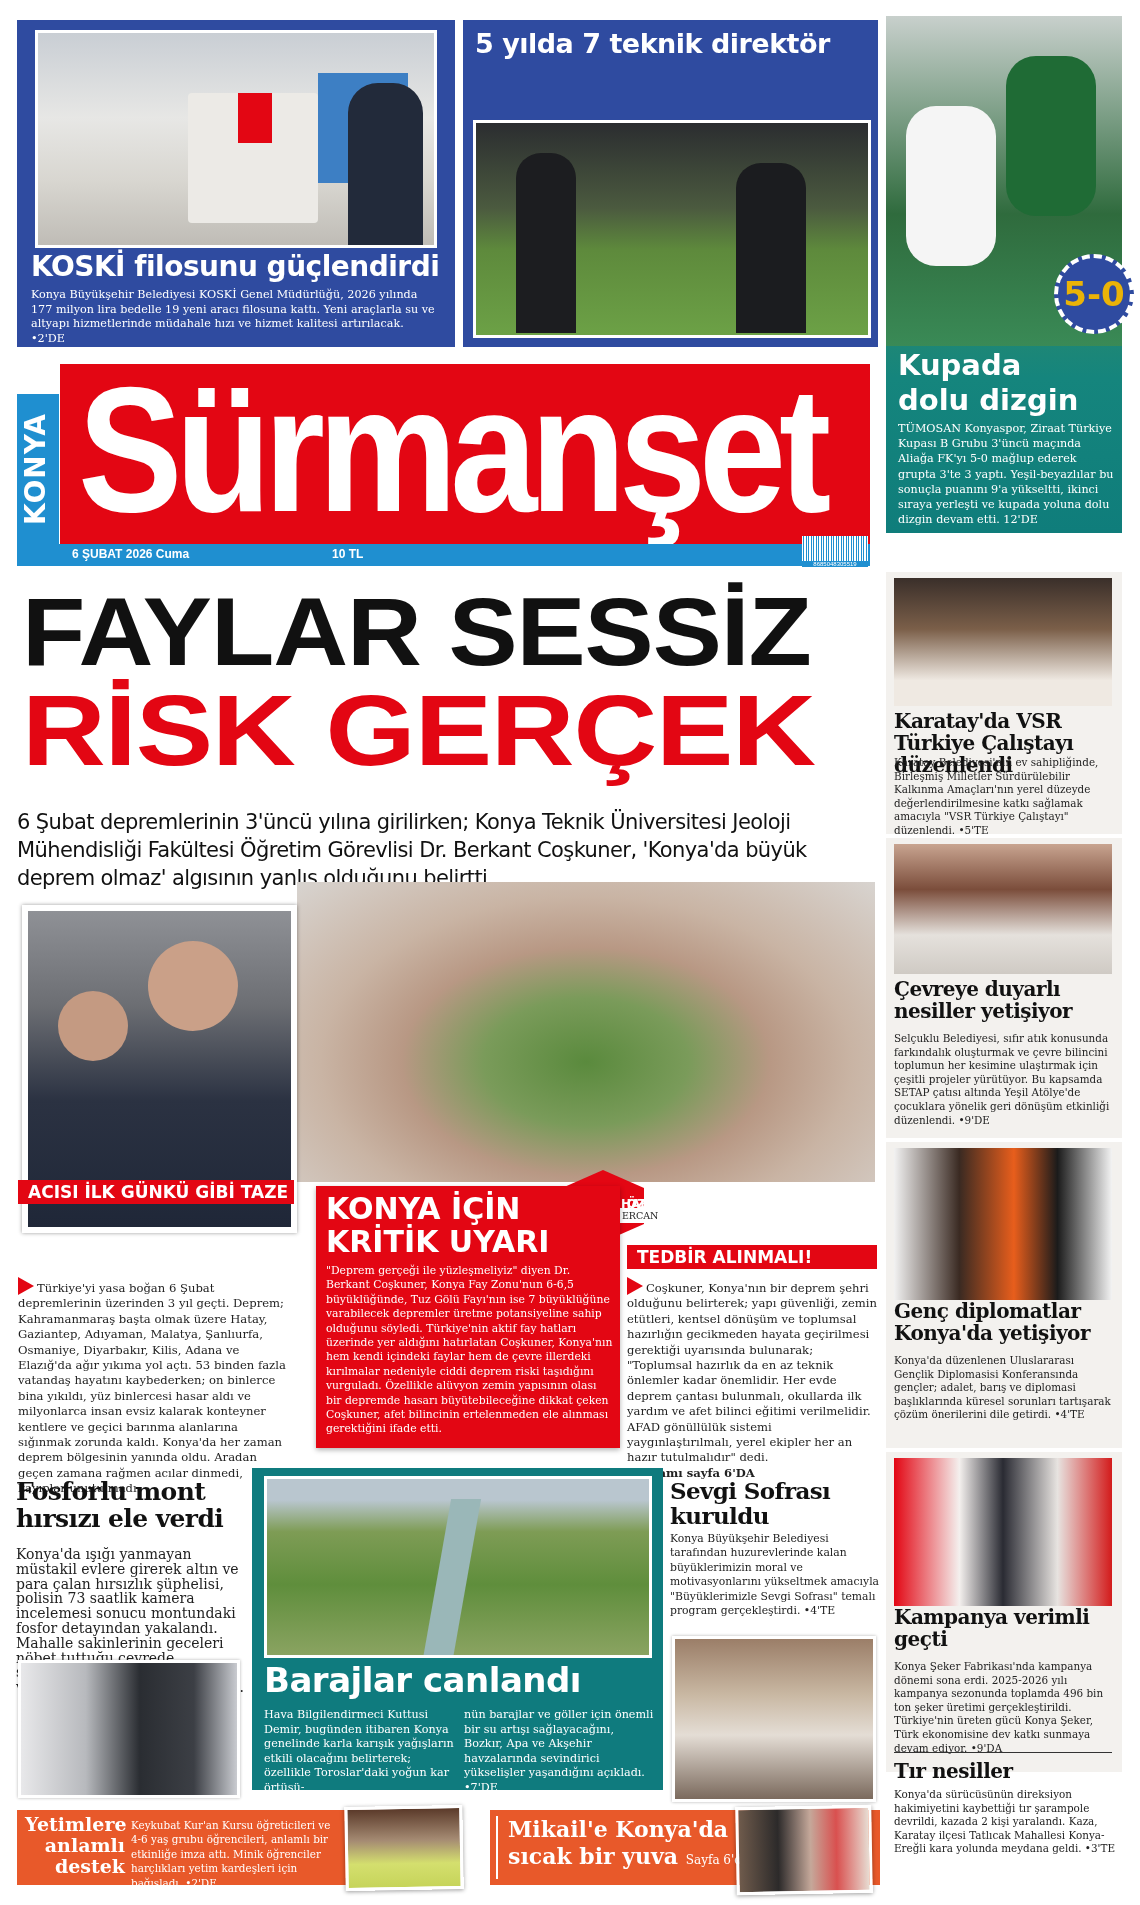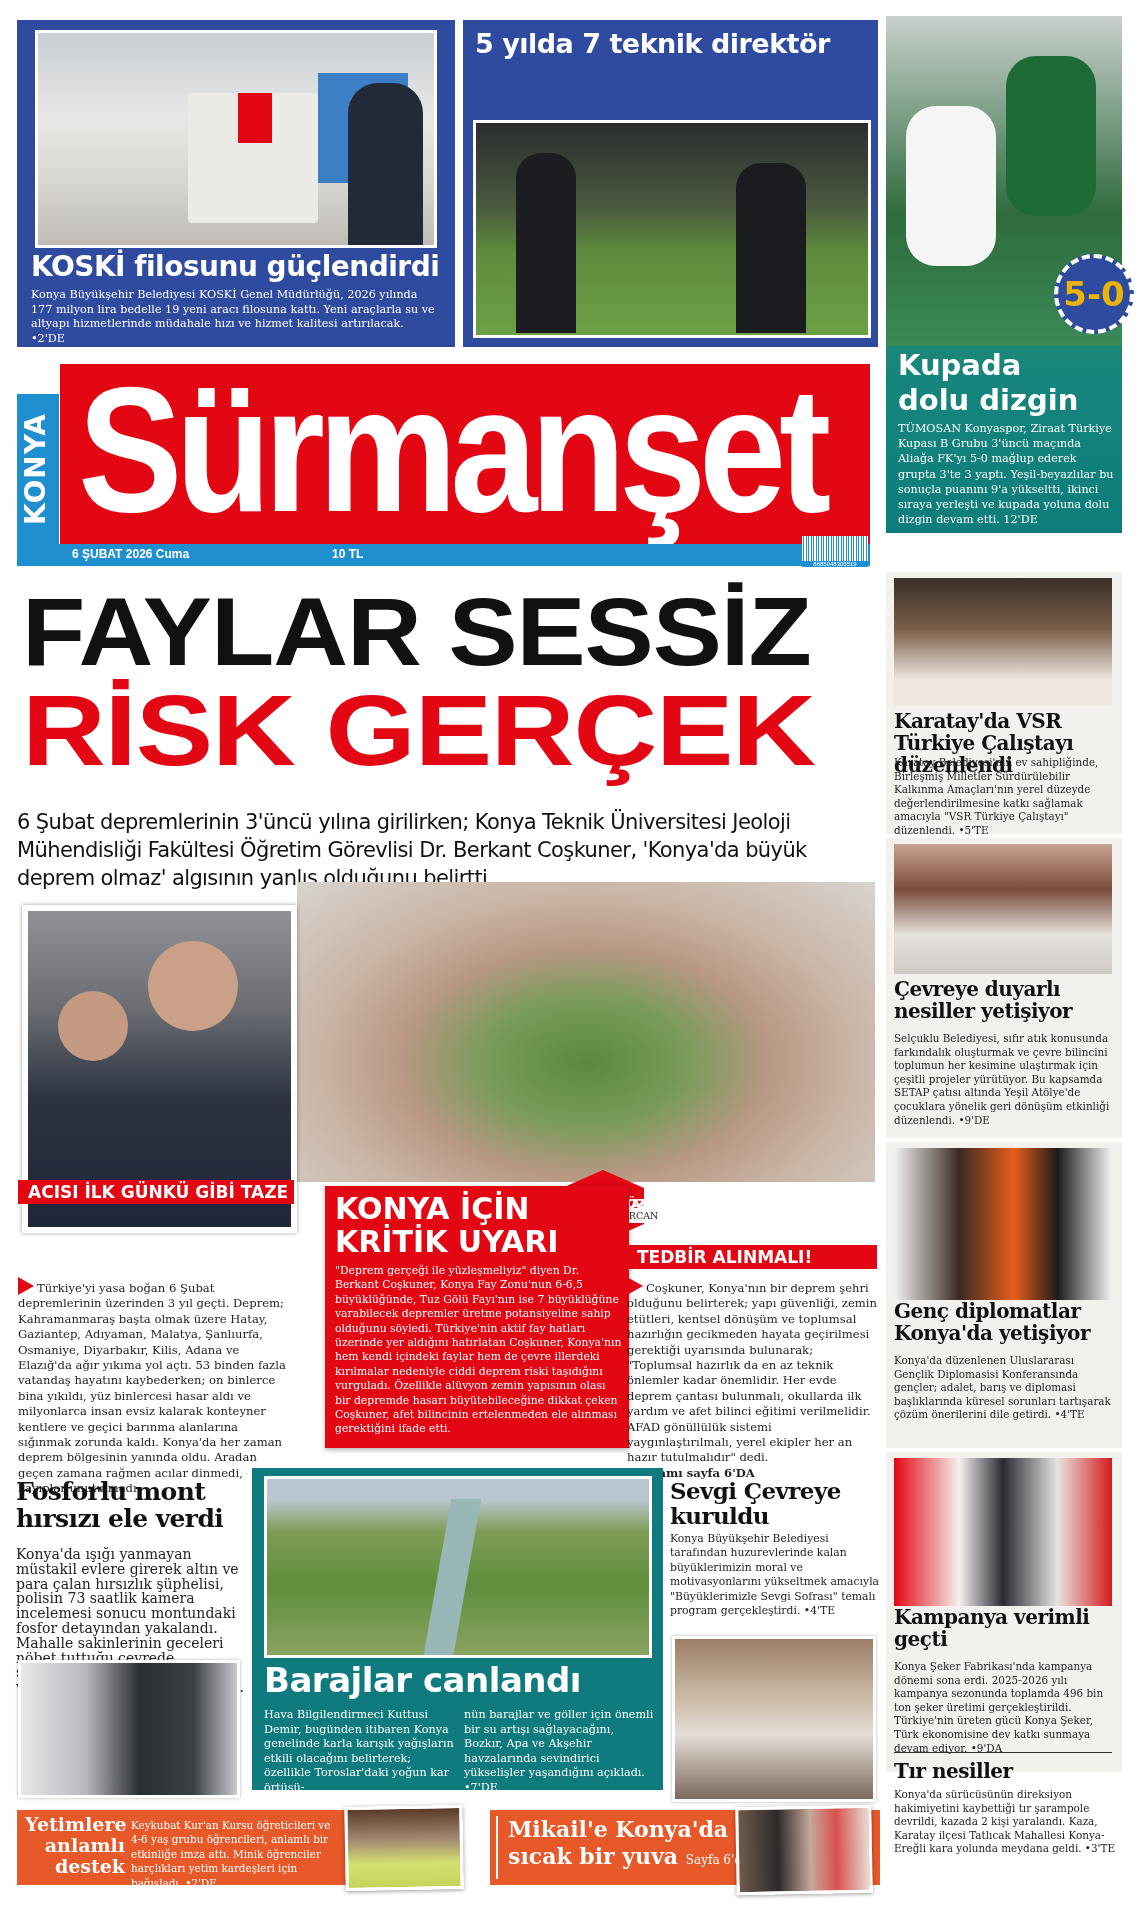--- a/index.html
+++ b/index.html
@@ -38,21 +38,21 @@
 #h1b{left:22px;top:680px;font:bold 100px/100px "Liberation Sans",sans-serif;color:#e30613;letter-spacing:-1px;transform:scaleX(1.16);transform-origin:0 0;white-space:nowrap}
 #spot{left:17px;top:808px;width:860px;font:21px/28px "DejaVu Sans",sans-serif;color:#111;letter-spacing:-0.6px}
 
 #aerial{left:297px;top:882px;width:578px;height:300px;background:radial-gradient(ellipse at 50% 60%,#5a8a3d 0%,#7a9b5a 25%,#b89884 45%,#c9b4a4 65%,#d8d4d0 100%)}
 #hug{left:22px;top:905px;width:275px;height:328px;border:6px solid #fff;box-shadow:0 0 4px rgba(0,0,0,.4);background:linear-gradient(180deg,#8f9196 0%,#6c6e73 30%,#2b3242 60%,#1f2738 100%)}
 
 .redbar{position:absolute;background:#e30613;color:#fff;font:bold 17px "DejaVu Sans",sans-serif;padding:2px 10px;white-space:nowrap}
 .tri{display:inline-block;width:0;height:0;border-top:9px solid transparent;border-bottom:9px solid transparent;border-left:16px solid #e30613;vertical-align:-3px;margin-right:3px}
 #acisi-txt{left:18px;top:1277px;width:276px}
 #tedbir-txt{left:627px;top:1277px;width:250px}
-#kritik{left:325px;top:1186px;width:304px;height:262px;background:#e30613;box-shadow:0 2px 5px rgba(0,0,0,.3)}
+#kritik{left:316px;top:1186px;width:304px;height:262px;background:#e30613;box-shadow:0 2px 5px rgba(0,0,0,.3)}
 #kritik h2{position:absolute;left:10px;top:6px;color:#fff;font:bold 30px/33px "DejaVu Sans",sans-serif}
 #kritik p{position:absolute;left:10px;top:78px;width:288px;color:#fff;font-size:10.8px;line-height:14.4px}
 #ozel{left:562px;top:1170px;width:82px;height:72px;background:#e30613;clip-path:polygon(50% 0,100% 25%,100% 75%,50% 100%,0 75%,0 25%)}
 #ozel span{position:absolute;width:82px;text-align:center;color:#fff;font:bold 12px/13px "DejaVu Sans",sans-serif;top:14px}
 #ozel-name{left:558px;top:1208px;background:#fff;font-size:9.5px;padding:2px 4px;color:#222;white-space:nowrap}
 
 .rcol{position:absolute;left:886px;width:236px;background:#f3f1ee}
 .rcol .photo{left:8px;top:6px;width:218px}
 .rcol h3{position:absolute;left:8px;font:bold 20px/22px "DejaVu Serif",serif;color:#111;letter-spacing:-0.5px}
 .rcol p{position:absolute;left:8px;width:222px;font-size:10.4px;line-height:13.6px}
@@ -185,21 +185,21 @@
 <div id="baraj" class="abs">
   <div class="photo">
     <div style="position:absolute;left:170px;top:20px;width:30px;height:160px;background:#9ab7b8;transform:skewX(-10deg)"></div>
   </div>
   <h2>Barajlar canlandı</h2>
   <p class="c1">Hava Bilgilendirmeci Kuttusi Demir, bugünden itibaren Konya genelinde karla karışık yağışların etkili olacağını belirterek; özellikle Toroslar'daki yoğun kar örtüsü-</p>
   <p class="c2">nün barajlar ve göller için önemli bir su artışı sağlayacağını, Bozkır, Apa ve Akşehir havzalarında sevindirici yükselişler yaşandığını açıkladı. •7'DE</p>
 </div>
 
 <div id="sevgi" class="abs">
-  <h3>Sevgi Çevreye kuruldu</h3>
+  <h3>Sevgi Sofrası kuruldu</h3>
   <p>Konya Büyükşehir Belediyesi tarafından huzurevlerinde kalan büyüklerimizin moral ve motivasyonlarını yükseltmek amacıyla "Büyüklerimizle Sevgi Sofrası" temalı program gerçekleştirdi. •4'TE</p>
 </div>
 <div id="sofra" class="abs"></div>
 
 <div id="yetim" class="abs">
   <h3>Yetimlere anlamlı destek</h3>
   <p>Keykubat Kur'an Kursu öğreticileri ve 4-6 yaş grubu öğrencileri, anlamlı bir etkinliğe imza attı. Minik öğrenciler harçlıkları yetim kardeşleri için bağışladı. •2'DE</p>
 </div>
 <div id="yetim-photo" class="abs"></div>
 

